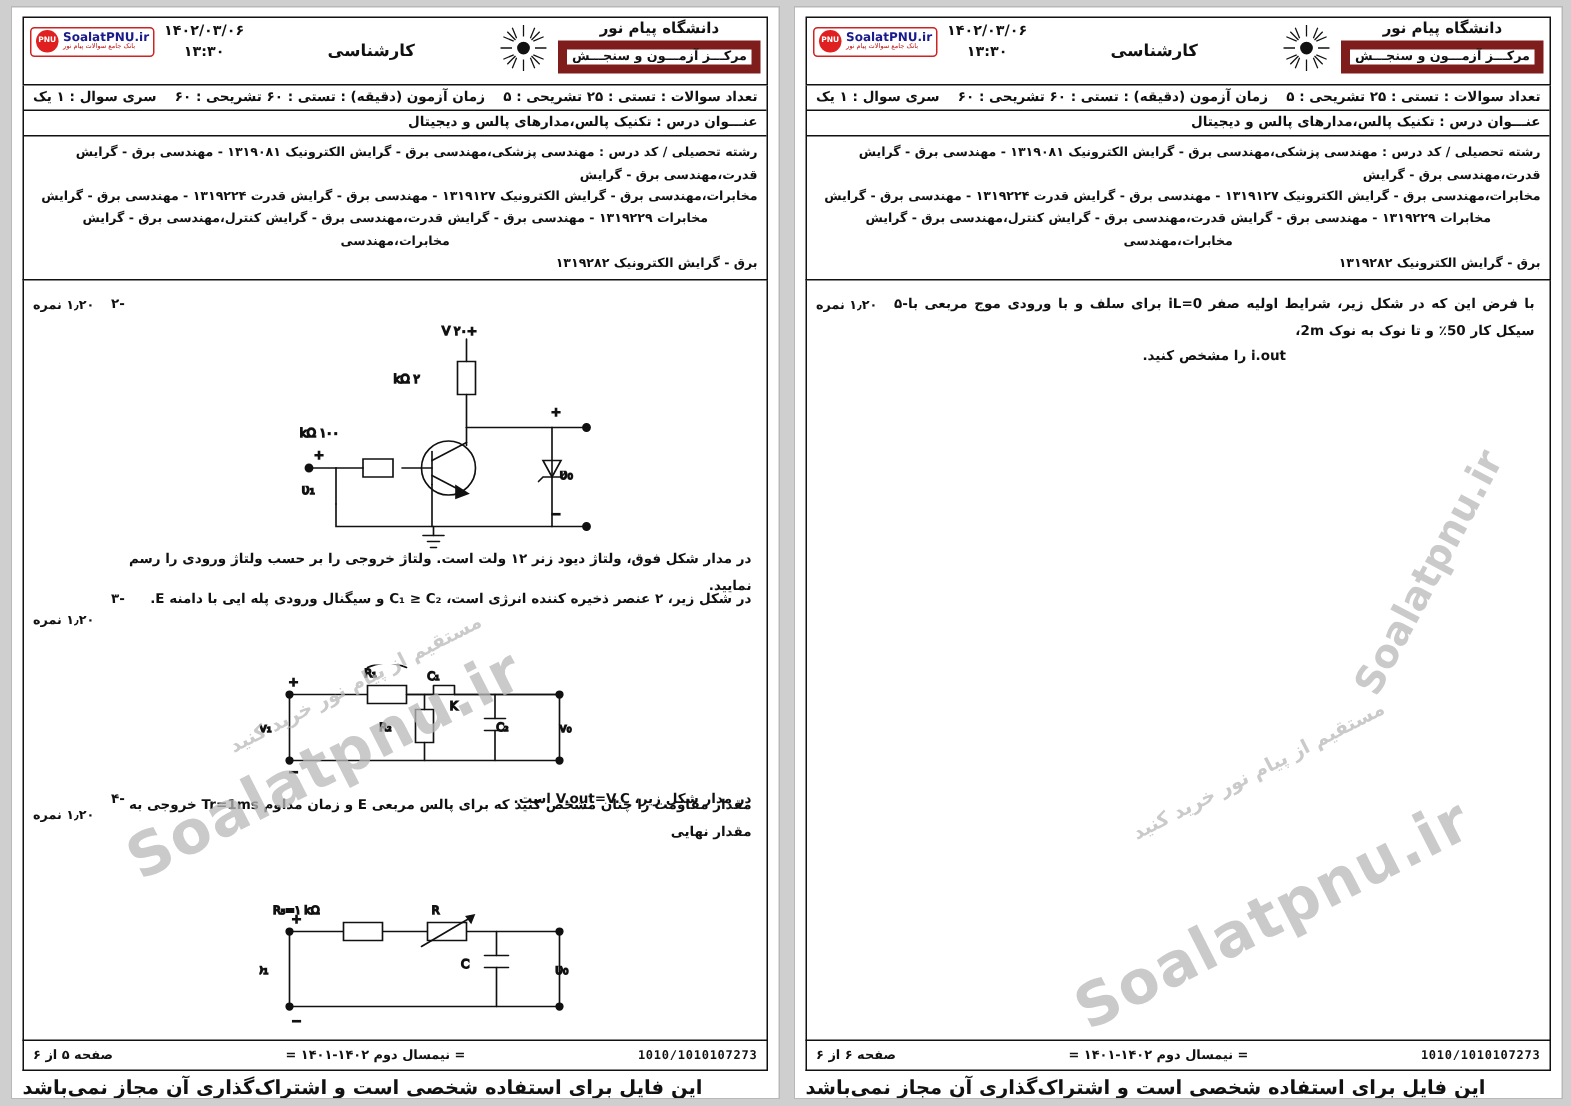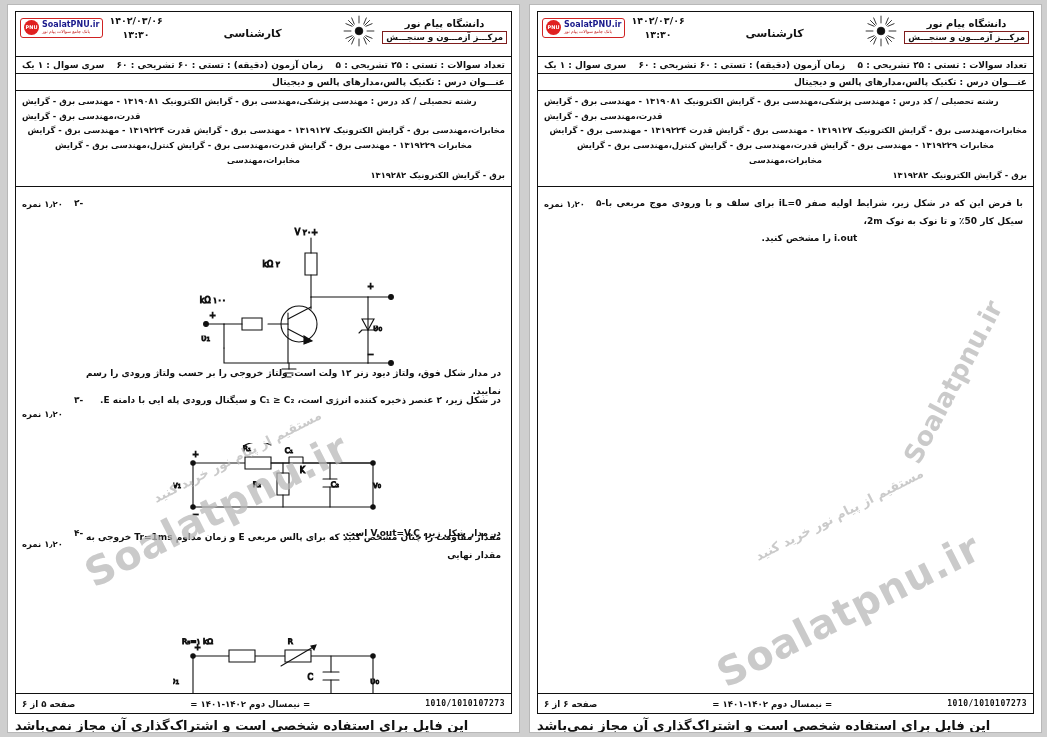--- a/index.html
+++ b/index.html
@@ -47,21 +47,21 @@
     direction:rtl;
   }
   .uni-txt{
     text-align:center;
     line-height:1.25;
     font-size:9px;
     color:#111;
     font-weight:bold;
   }
   .uni-txt .l1{font-size:10px;}
-  .uni-txt .l2{font-size:8.5px;border:1px solid #7f1d1d;padding:0 3px;display:inline-block;margin-top:0;}
+  .uni-txt .l2{font-size:8.5px;border:6px solid #7f1d1d;padding:0 3px;display:inline-block;margin-top:0;}
   .logo{
     width:34px;height:34px;flex:0 0 34px;
     position:relative;
   }
   .logo svg{display:block;}
   .hdr-mid{
     flex:1;
     text-align:center;
     font-size:11px;
     font-weight:bold;
@@ -120,21 +120,21 @@
     border-bottom:1.2px solid #111;
   }
   .info-row .cell{white-space:nowrap;}
   .course-box{
     font-size:8.4px;
     line-height:1.75;
     color:#111;
     padding:3px 6px 4px 6px;
     font-weight:bold;
   }
-  .course-line{display:block;text-align:left;}
+  .course-line{display:block;text-align:right;}
   .course-line.c2{text-align:right;}
   .course-line.c3{text-align:center;}
   .course-line.c4{text-align:right;}
 
   
   .body-box{
     position:relative;
     border:1.4px solid #111;
     border-top:none;
     height:507px;
@@ -389,21 +389,21 @@
       <div class="body-box">
 
         <div class="score-tag" style="top:12px;">۱٫۲۰ نمره</div>
         <div class="score-tag" style="top:222px;">۱٫۲۰ نمره</div>
         <div class="score-tag" style="top:352px;">۱٫۲۰ نمره</div>
 
         <div class="q" style="top:8px;">
           <span class="qnum">-۲</span>
         </div>
 
-        <div class="fig-wrap" style="top:36px;justify-content:flex-end;">
+        <div class="fig-wrap" style="top:24px;justify-content:flex-end;">
           <svg class="fig" width="240" height="160" viewBox="0 0 240 160" aria-hidden="true">
             <g stroke="#111" stroke-width="1.1" fill="none" stroke-linecap="round">
 
               <text x="150" y="12" font-size="8" fill="#111" font-family="DejaVu Sans">+۲۰ V</text>
               <path d="M143 15 L143 30"></path>
 
               <path d="M137 30 h12 v22 h-12 z"></path>
               <text x="112" y="44" font-size="8" fill="#111">۲ kΩ</text>
               <path d="M143 52 L143 74"></path>
 
@@ -489,21 +489,21 @@
             </g>
           </svg>
         </div>
 
         <div class="q" style="top:338px;">
           <span class="qnum">-۴</span>
           <span>در مدار شکل زیر، V.out=V.C است.</span>
         </div>
         <div class="q q-center" style="top:342px;">مقدار مقاومت را چنان مشخص کنید که برای پالس مربعی E و زمان مداوم Tr=1ms خروجی به مقدار نهایی</div>
 
-        <div class="fig-wrap" style="top:412px;margin-top:35px;">
+        <div class="fig-wrap" style="top:412px;">
           <svg class="fig" width="230" height="90" viewBox="0 0 230 90" aria-hidden="true">
             <g stroke="#111" stroke-width="1.1" fill="none" stroke-linecap="round">
               <path d="M20 22 L200 22"></path>
               <path d="M20 22 L20 72 L200 72 L200 22"></path>
 
               <path d="M56 16 h26 v12 h-26 z" fill="#fff"></path>
               <text x="40" y="10" font-size="7.5" fill="#111">R₅=۱ kΩ</text>
 
               <path d="M112 16 h26 v12 h-26 z" fill="#fff"></path>
               <text x="120" y="10" font-size="7.5" fill="#111">R</text>

